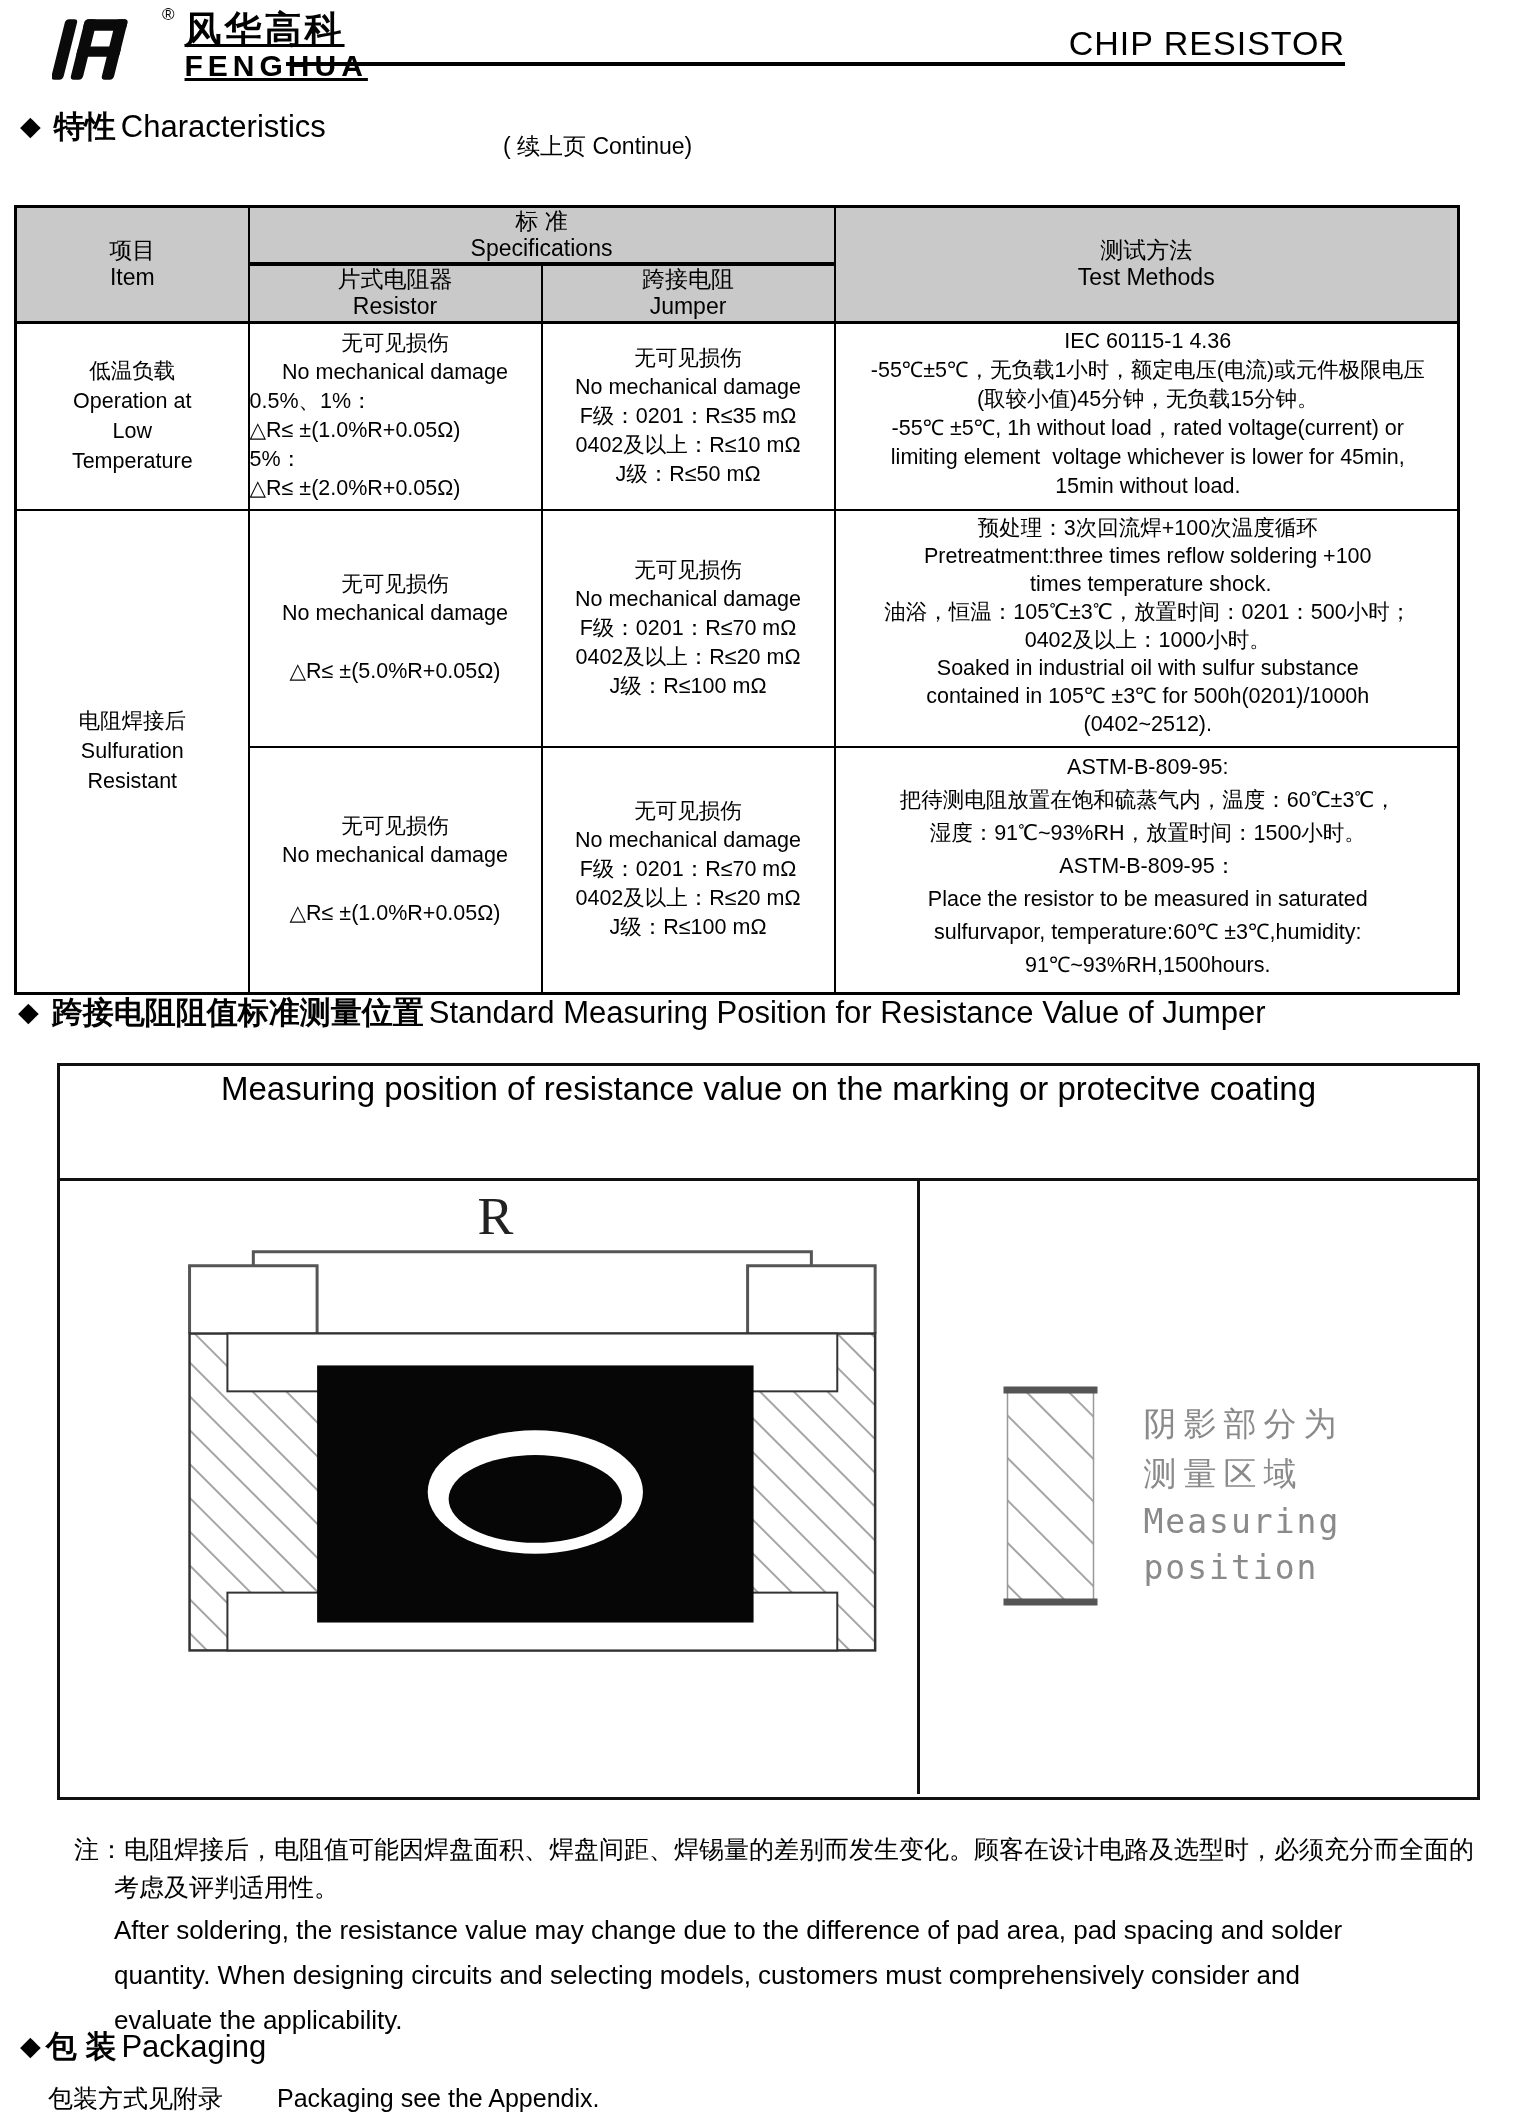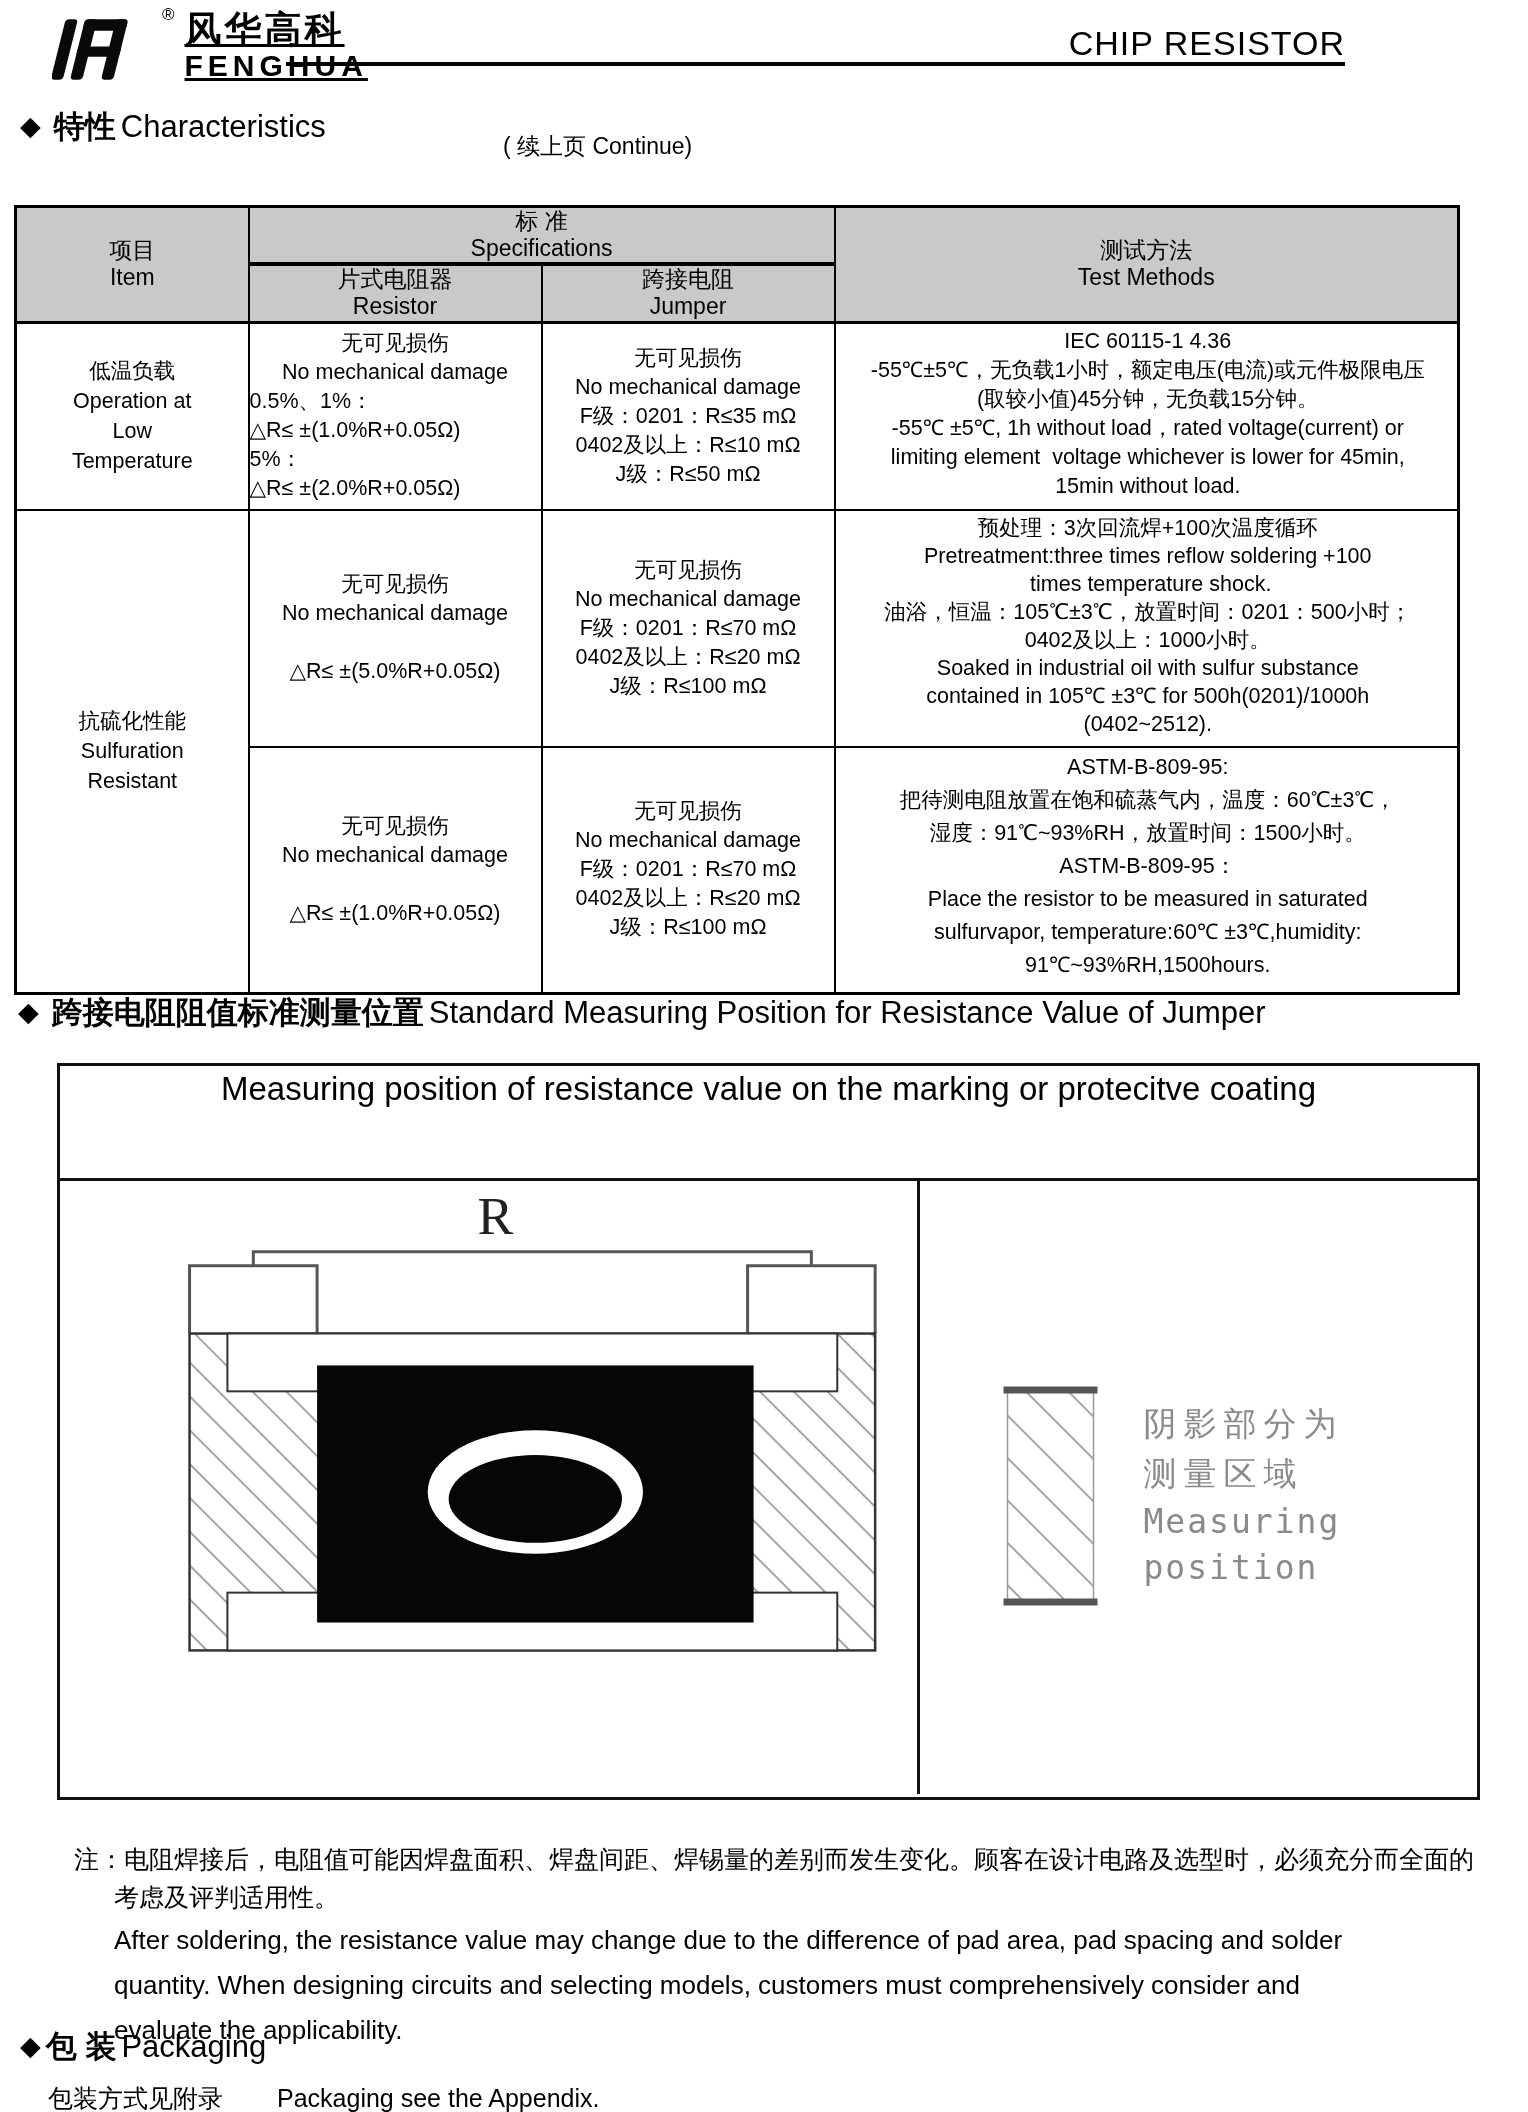--- a/index.html
+++ b/index.html
@@ -50,21 +50,21 @@
   .fig{position:absolute;left:57px;top:1063px;width:1417px;height:731px;border:3px solid #111;}
   .fig-title{height:112px;border-bottom:3px solid #111;text-align:center;overflow:hidden;}
   .fig-title-cn{font-size:44px;font-weight:bold;letter-spacing:4px;line-height:58px;padding-top:2px;}
   .fig-title-en{font-size:33px;line-height:46px;}
   .fig-body{display:flex;height:613px;}
   .fig-left{width:860px;border-right:3px solid #111;box-sizing:border-box;}
   .fig-right{flex:1;}
   .fig-left svg,.fig-right svg{display:block;width:100%;height:100%;}
 
   
-  .note{position:absolute;left:74px;top:1830px;width:1404px;margin-top:10px;}
+  .note{position:absolute;left:74px;top:1830px;width:1404px;}
   .note-cn{font-size:25px;line-height:38px;padding-left:40px;text-indent:-40px;white-space:pre-line;}
   .note-en{font-size:26px;line-height:45px;padding-left:40px;white-space:pre-line;margin-top:2px;}
 
   
   .packaging-body{position:absolute;left:48px;top:2082px;font-size:25px;display:flex;align-items:baseline;}
   .pkg-en{margin-left:54px;}
 </style>
 </head>
 <body>
 
@@ -149,21 +149,21 @@
 0402及以上：R≤10 mΩ
 J级：R≤50 mΩ</td>
         <td class="c-test lh-t1">IEC 60115-1 4.36
 -55℃±5℃，无负载1小时，额定电压(电流)或元件极限电压
 (取较小值)45分钟，无负载15分钟。
 -55℃ ±5℃, 1h without load，rated voltage(current) or
 limiting element&nbsp; voltage whichever is lower for 45min,
 15min without load.</td>
       </tr>
       <tr class="br2">
-        <td rowspan="2" class="c-item">抗硫化性能
+        <td rowspan="2" class="c-item">电阻焊接后
 Sulfuration
 Resistant</td>
         <td class="c-spec">无可见损伤
 No mechanical damage
 
 △R≤ ±(5.0%R+0.05Ω)</td>
         <td class="c-spec">无可见损伤
 No mechanical damage
 F级：0201：R≤70 mΩ
 0402及以上：R≤20 mΩ

